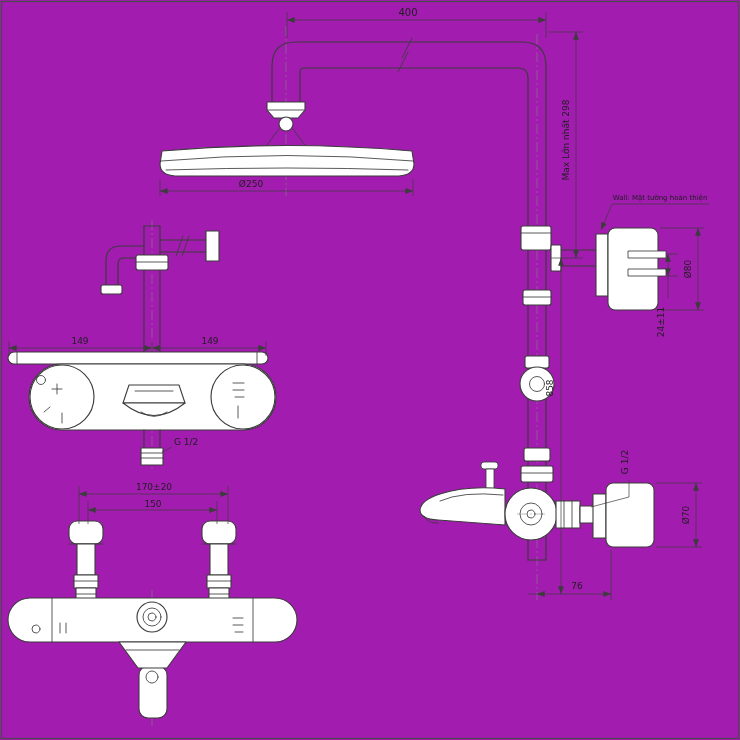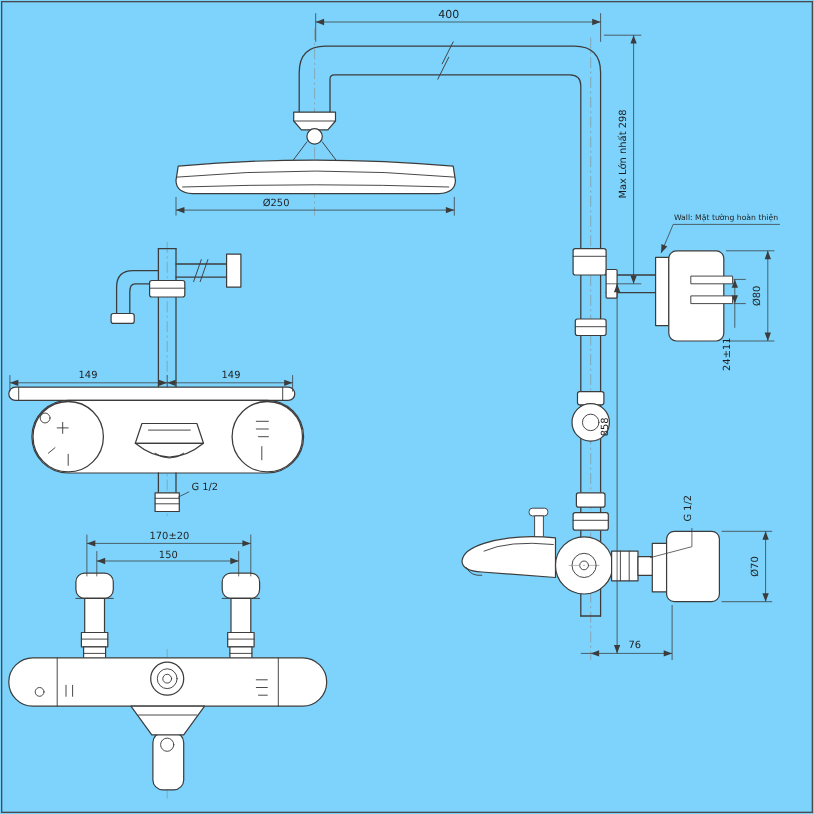--- a/index.html
+++ b/index.html
@@ -1,16 +1,16 @@
 <!DOCTYPE html>
 <html><head>
 <meta charset="utf-8">
 <style>
   html,body{margin:0;padding:0;background:#ffffff;}
-  .page{width:740px;height:740px;position:relative;background:#7dd3fc;font-family:"DejaVu Sans",sans-serif;}
+  .page{width:740px;height:740px;position:relative;background:#a21caf;font-family:"DejaVu Sans",sans-serif;}
   svg{display:block;}
   .o{fill:none;stroke:#3c3c3c;stroke-width:1.15;stroke-linejoin:round;stroke-linecap:round;}
   .o2{fill:none;stroke:#3c3c3c;stroke-width:0.85;stroke-linejoin:round;stroke-linecap:round;}
   .w{fill:#ffffff;stroke:#3c3c3c;stroke-width:1.1;stroke-linejoin:round;}
   .w2{fill:#ffffff;stroke:#3c3c3c;stroke-width:0.85;stroke-linejoin:round;}
   .dim{fill:none;stroke:#3c3c3c;stroke-width:0.7;}
   .cl{fill:none;stroke:#8a8a8a;stroke-width:0.55;stroke-dasharray:10 3 2 3;}
   text{fill:#1f1f1f;}
   .d{font-size:10px;}
   .s{font-size:9px;}

